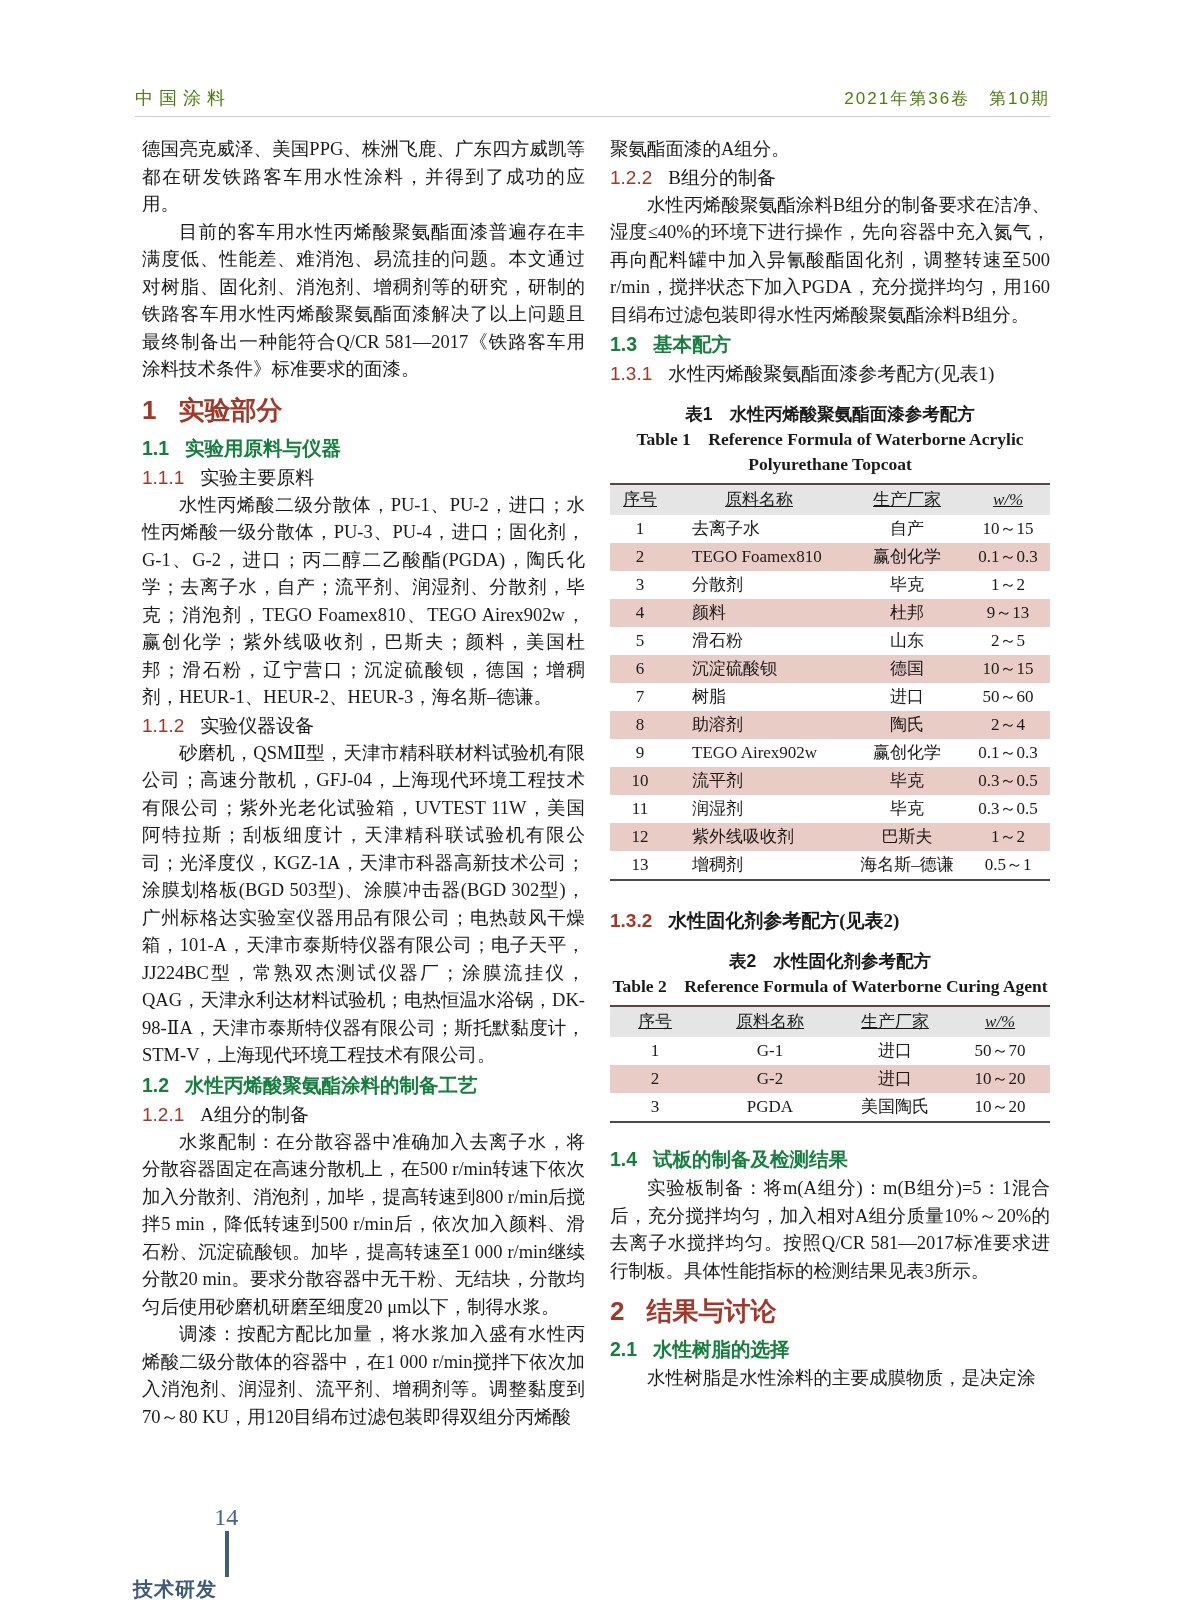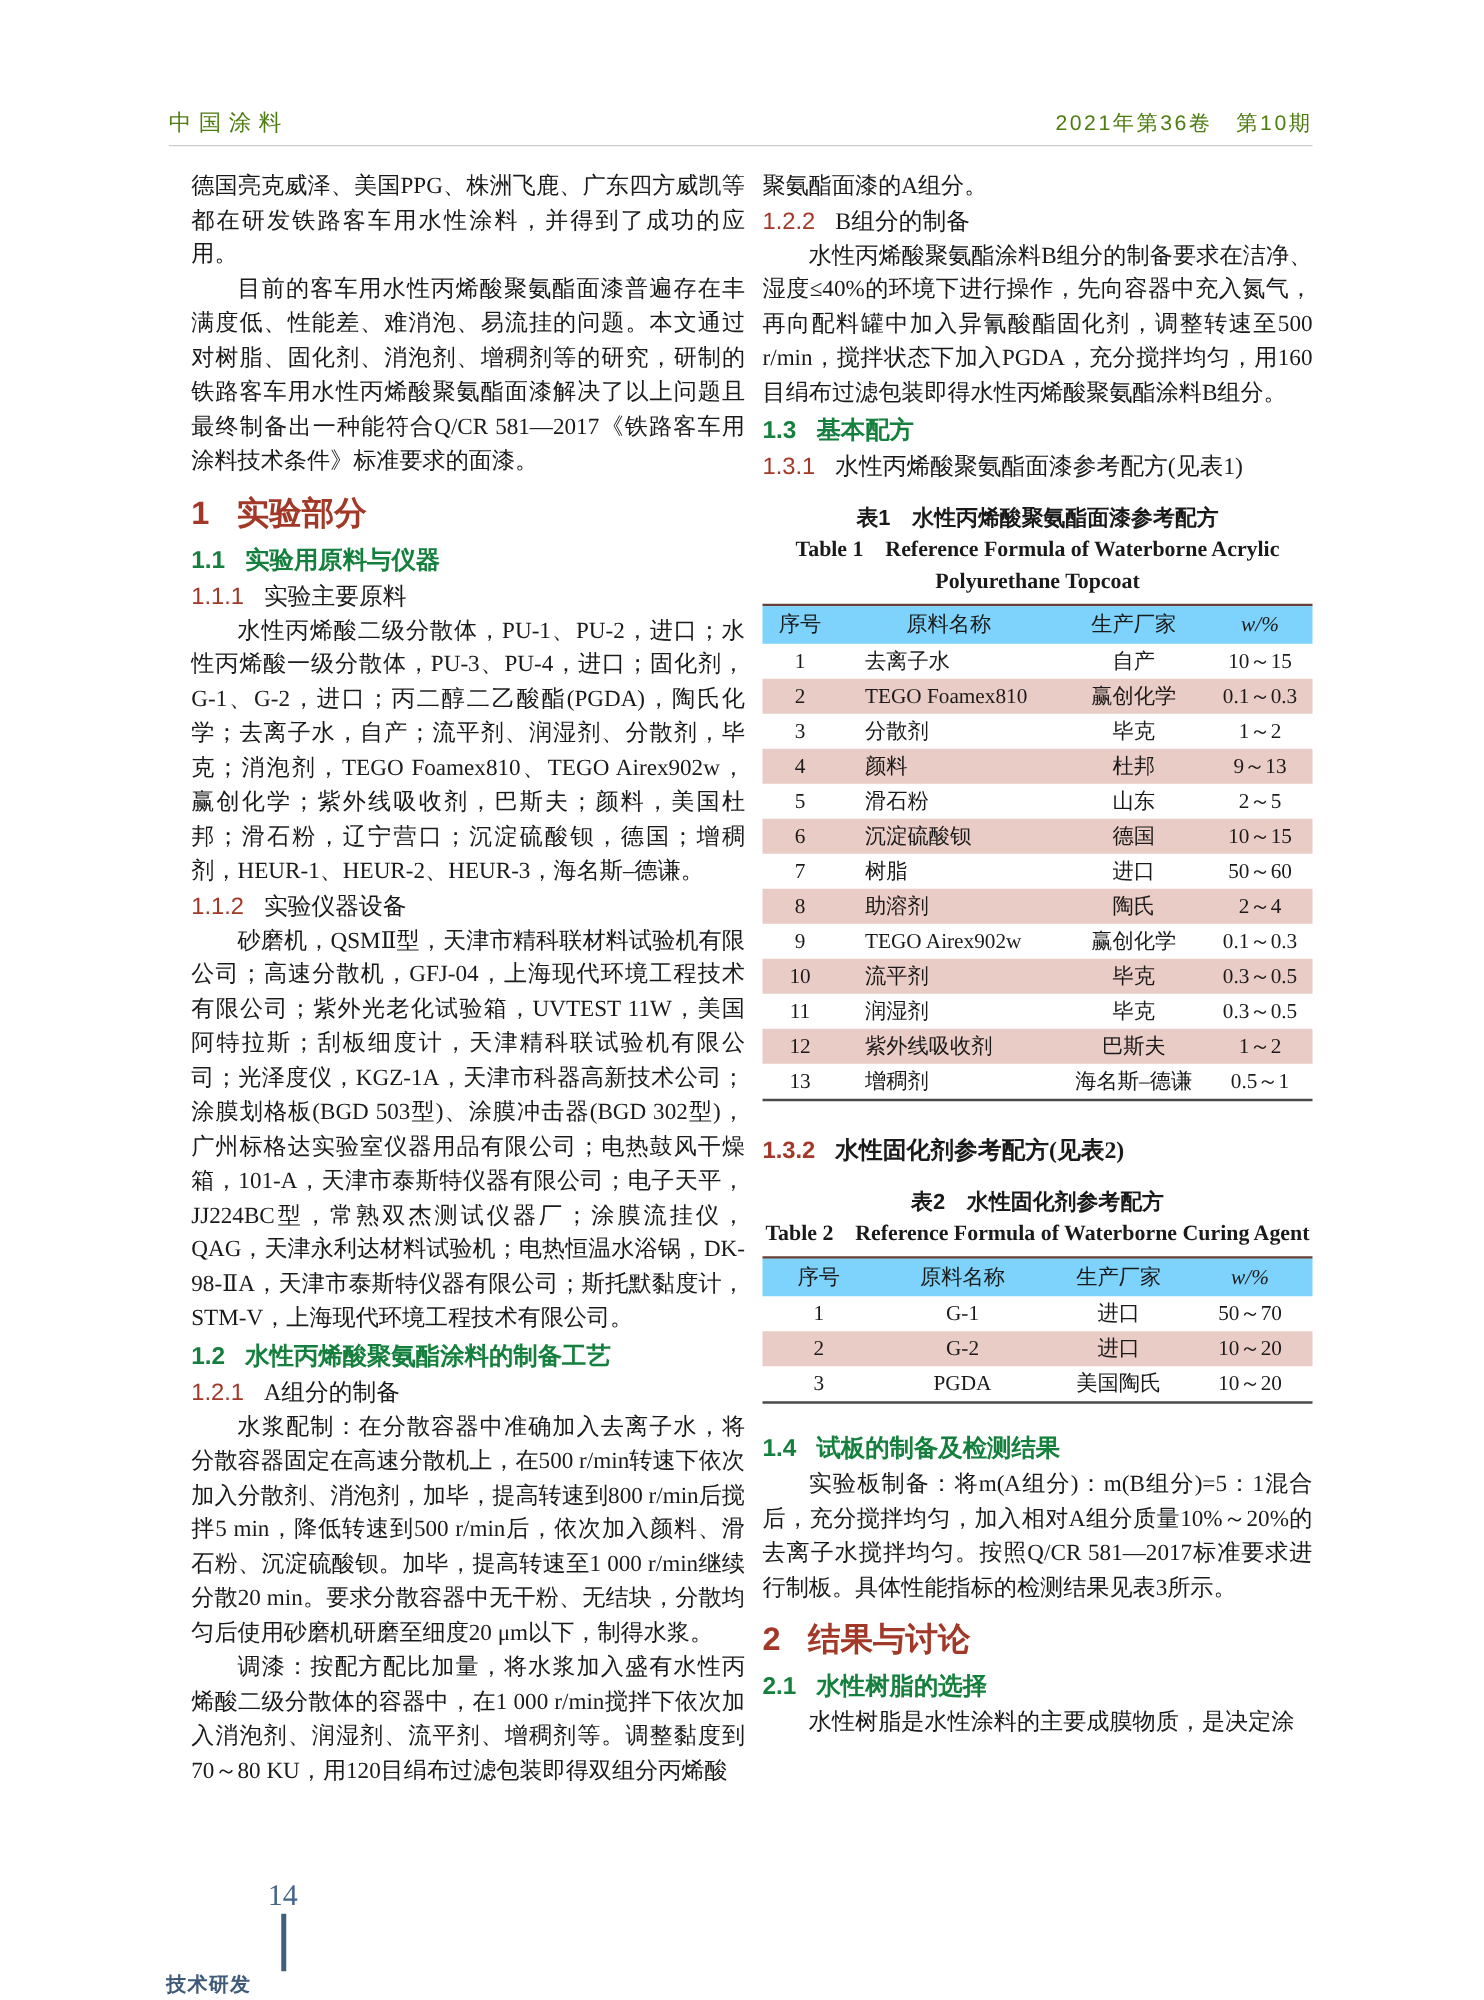--- a/index.html
+++ b/index.html
@@ -13,21 +13,21 @@
     position:absolute;left:135px;top:84px;width:915px;height:26px;
     display:flex;justify-content:space-between;align-items:flex-end;
     border-bottom:1px solid #c9cdcf;padding-bottom:6px;
     font-family:"Liberation Sans","DejaVu Sans",sans-serif;
     color:#4d7c0f;font-size:18px;
   }
   .page-header .journal{letter-spacing:6px;}
   .page-header .issue{letter-spacing:2px;font-size:17px;}
   
   .col{position:absolute;top:136px;font-size:18.5px;line-height:27.5px;text-align:justify;}
-  .col-left{left:153px;width:443px;}
+  .col-left{left:142px;width:443px;}
   .col-right{left:610px;width:440px;}
   .col p{margin:0;text-indent:2em;}
   .col p.no-indent{text-indent:0;}
   
   .h1{
     font-family:"Liberation Sans","DejaVu Sans",sans-serif;
     color:#a23828;font-weight:bold;font-size:26px;line-height:32px;
     margin:10px 0 8px 0;text-align:left;text-indent:0;
   }
   .h1 .num{margin-right:22px;}
@@ -43,21 +43,21 @@
   .tcap-cn{
     font-family:"Liberation Sans","DejaVu Sans",sans-serif;font-weight:bold;
     font-size:17.5px;line-height:25px;text-align:center;margin-top:14px;
   }
   .tcap-en{
     font-weight:bold;font-size:17.5px;line-height:25px;text-align:center;margin-bottom:6px;
   }
   
   .tbl{width:100%;border-top:2px solid #64423b;border-bottom:2px solid #4a4a4a;font-size:17px;}
   .trow{display:flex;align-items:center;height:28px;}
-  .trow.head{background:#7dd3fc;height:30px;}
+  .trow.head{background:#e5e5e5;height:30px;text-decoration:underline;}
   .trow.alt{background:#eaccc6;}
   .td{text-align:center;white-space:nowrap;overflow:visible;}
   .t1 .c0{width:60px;}
   .t1 .c1{width:178px;text-align:left;padding-left:22px;box-sizing:border-box;}
   .t1 .c2{width:118px;}
   .t1 .c3{width:84px;}
   .t1 .trow.head .c1{text-align:center;padding-left:0;}
   .t2 .c0{width:90px;}
   .t2 .c1{width:140px;}
   .t2 .c2{width:110px;}
@@ -66,21 +66,21 @@
   .mt14{margin-top:14px;}
   .mt22{margin-top:22px;}
   .mt26{margin-top:26px;font-weight:bold;}
   
   .page-footer{
     position:absolute;left:133px;top:1494px;display:flex;align-items:center;
     font-family:"Liberation Sans","DejaVu Sans",sans-serif;color:#47678a;flex-direction:column;
   }
   .page-footer .pagenum{font-size:24px;font-family:"Liberation Serif",serif;color:#45658a;margin-right:10px;margin-top:10px;}
   .page-footer .vbar{width:4px;height:46px;background:#3f5f7d;margin-right:9px;}
-  .page-footer .sec-cn{font-size:16px;font-weight:bold;color:#3e5a78;line-height:24px;letter-spacing:1px;}
+  .page-footer .sec-cn{font-size:20px;font-weight:bold;color:#3e5a78;line-height:24px;letter-spacing:1px;}
   .page-footer .sec-en{font-size:13px;color:#6d83a0;line-height:18px;font-family:"Liberation Serif",serif;}
 </style>
 </head>
 <body>
 
 <div class="page-header">
   <span class="journal">中国涂料</span>
   <span class="issue">2021年第36卷　第10期</span>
 </div>
 

